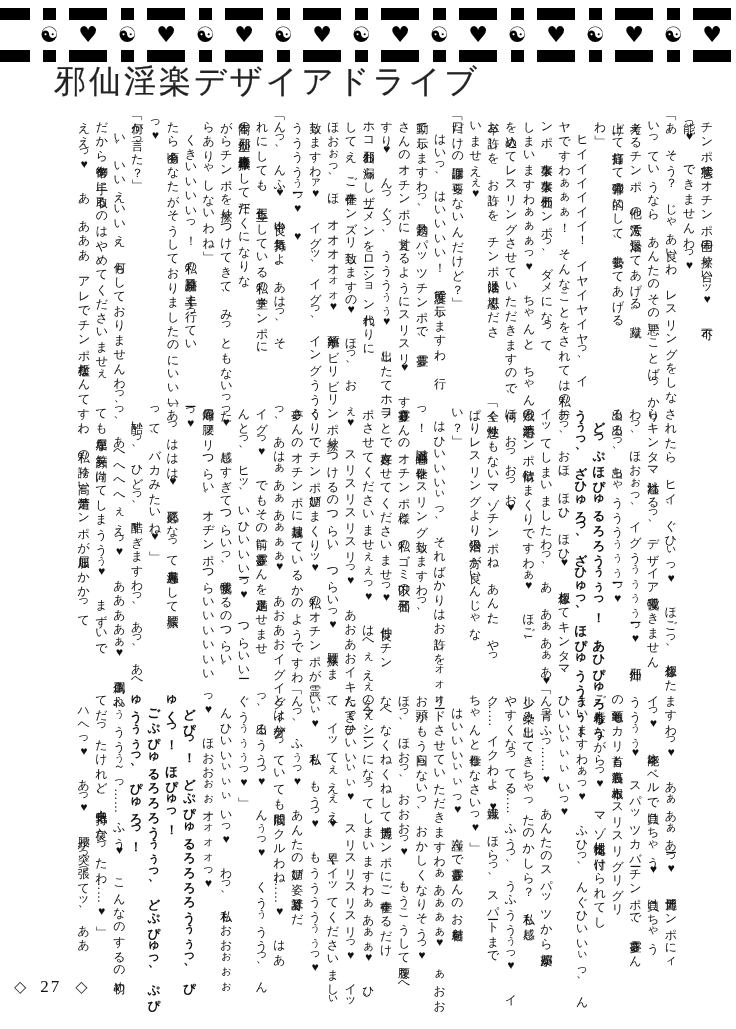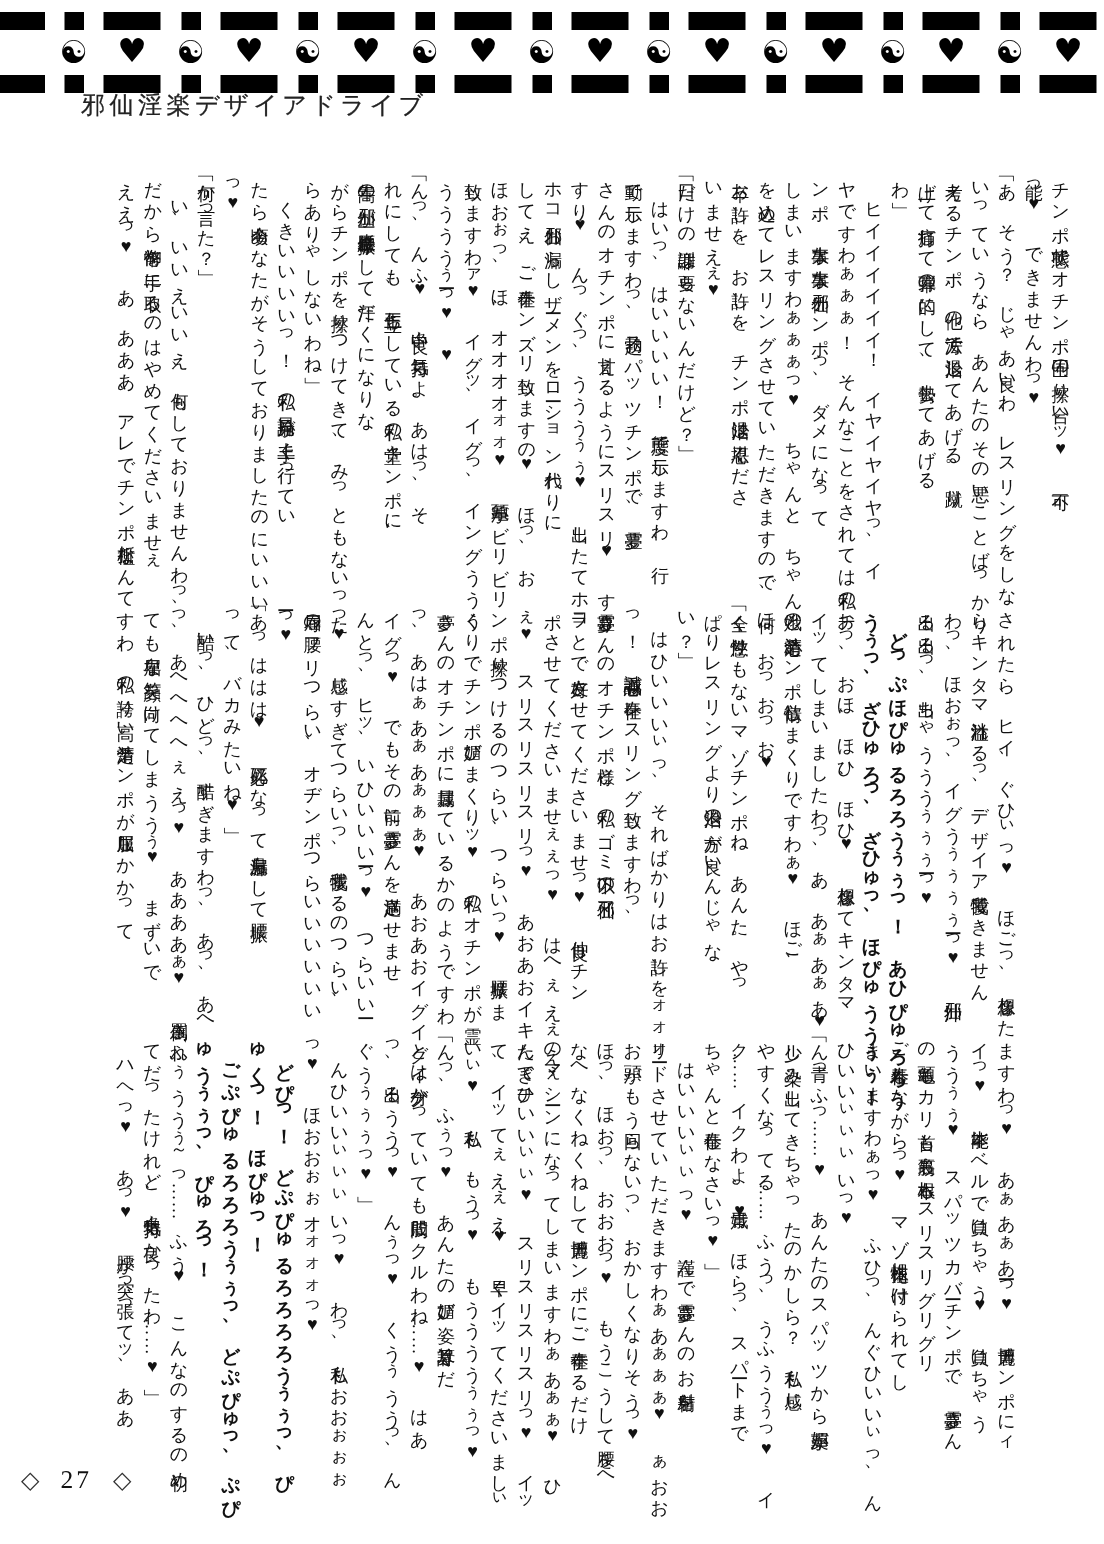--- a/index.html
+++ b/index.html
@@ -21,21 +21,21 @@
   .u-heart{width:38px;margin:0 7px;}
   .u-heart .bar{width:38px;height:12px;background:#000;}
   .u-heart .sym{font-size:22px;}
   .u-yy{width:14px;margin:0 6px;}
   .u-yy .bar{width:13px;height:12px;background:#000;}
   .u-yy .sym{font-size:21px;}
   
   .doc-title{
     position:absolute;top:60px;left:54px;
     font-family:"Liberation Sans",sans-serif;font-weight:normal;
-    font-size:16px;letter-spacing:3px;color:#222;margin:0;
+    font-size:32px;letter-spacing:3px;color:#222;margin:0;
     -webkit-text-stroke:0.2px #222;
   }
   
   .text-area{
     position:absolute;top:113px;left:0;width:736px;
     display:flex;flex-direction:column;align-items:flex-end;
   }
   .vblock{
     writing-mode:vertical-rl;text-orientation:mixed;
     height:280px;margin-bottom:7px;

